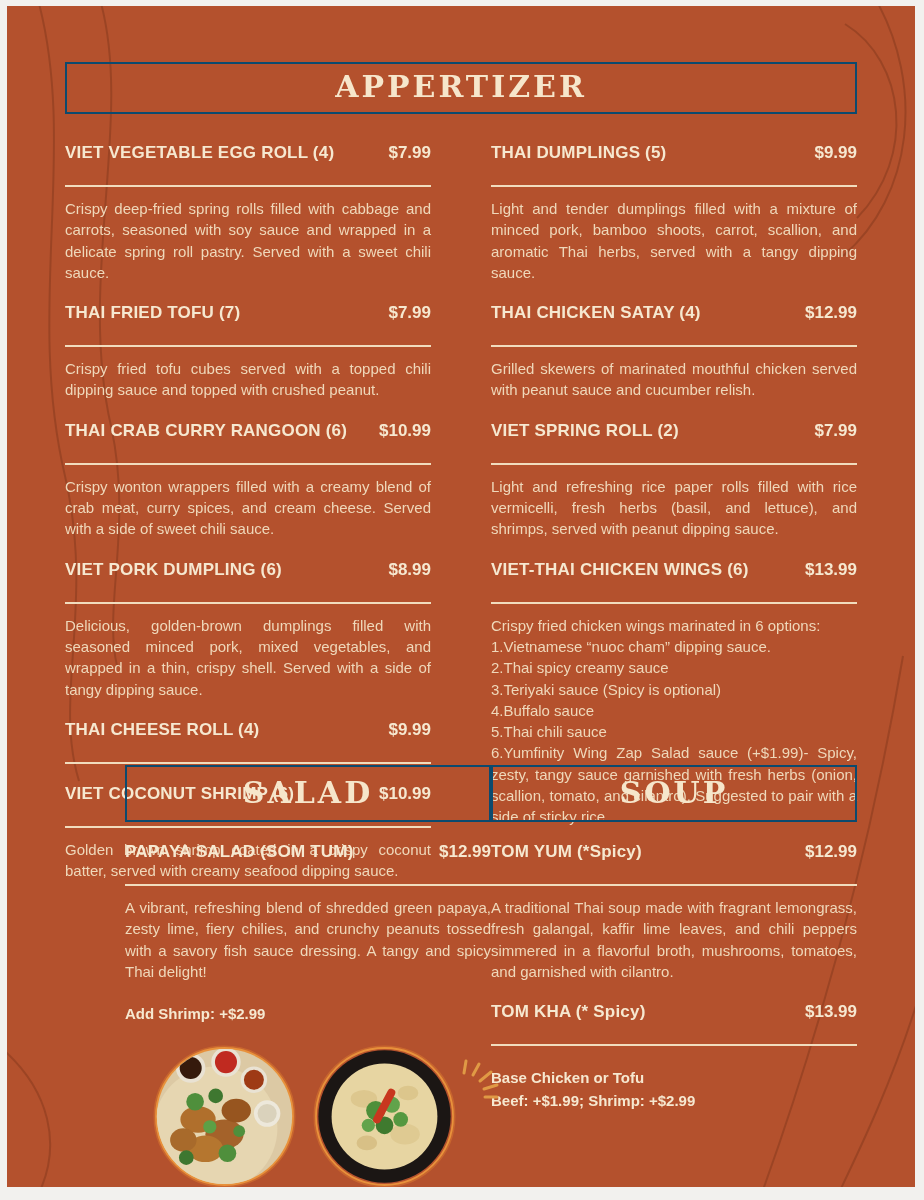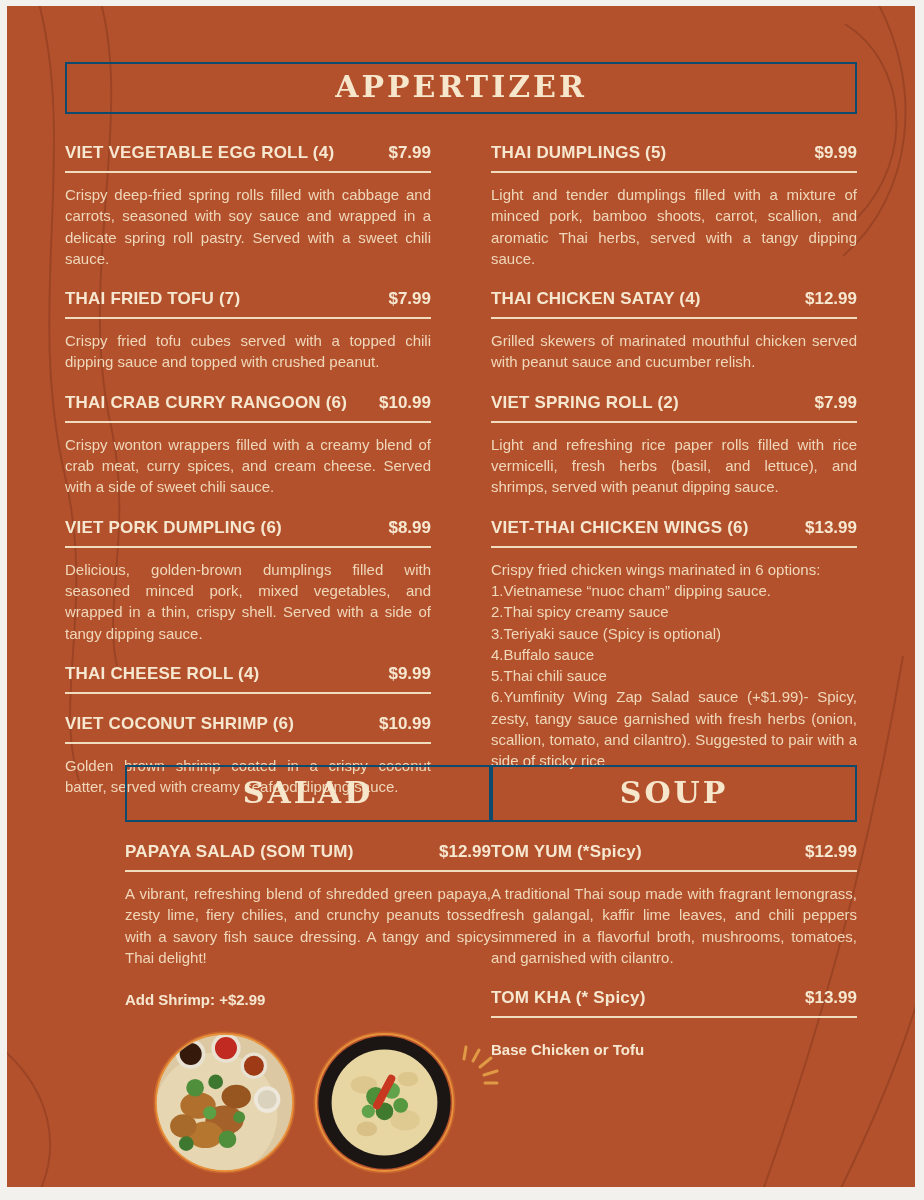--- a/index.html
+++ b/index.html
@@ -28,21 +28,21 @@
     font-size:30px;letter-spacing:3px;
     line-height:1;
     padding:2px 0 4px 0;
   }
 
   
   .item{margin-bottom:20px;}
   .item-head{
     display:flex;justify-content:space-between;align-items:baseline;
     border-bottom:2px solid #F1DDBE;
-    padding-bottom:8px;margin-bottom:11px;
+    padding-bottom:22px;margin-bottom:11px;
   }
   .item-name{
     color:#F6E8D0;font-weight:700;font-size:17px;letter-spacing:0.2px;
   }
   .item-price{
     color:#F6E8D0;font-weight:700;font-size:17px;white-space:nowrap;margin-left:10px;
   }
   .item-desc{
     color:#EFD8BA;font-size:15px;line-height:1.42;
     text-align:justify;white-space:pre-line;
@@ -273,17 +273,18 @@
         <div class="item-desc">A traditional Thai soup made with fragrant lemongrass, fresh galangal, kaffir lime leaves, and chili peppers simmered in a flavorful broth, mushrooms, tomatoes, and garnished with cilantro.</div>
       </div>
       <div class="item">
         <div class="item-head">
           <span class="item-name">TOM KHA (* Spicy)</span>
           <span class="item-price">$13.99</span>
         </div>
       </div>
       <div class="soup-notes">
         <div class="note-line">Base Chicken or Tofu</div>
+        <div class="note-line">Beef: +$1.99; Shrimp: +$2.99</div>
       </div>
     </div>
 
   </div>
 </div>
 
 </body></html>

